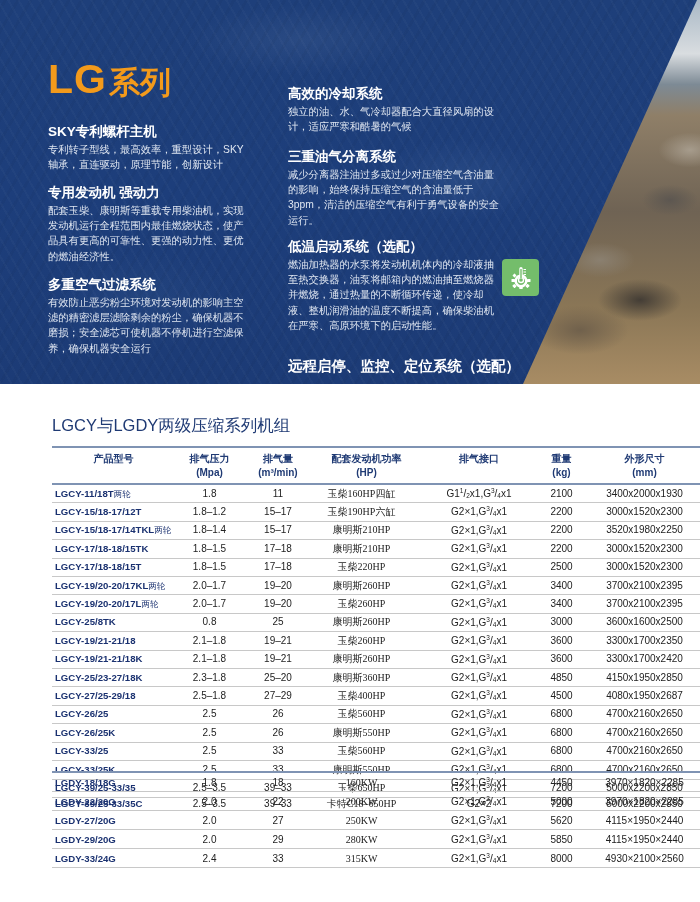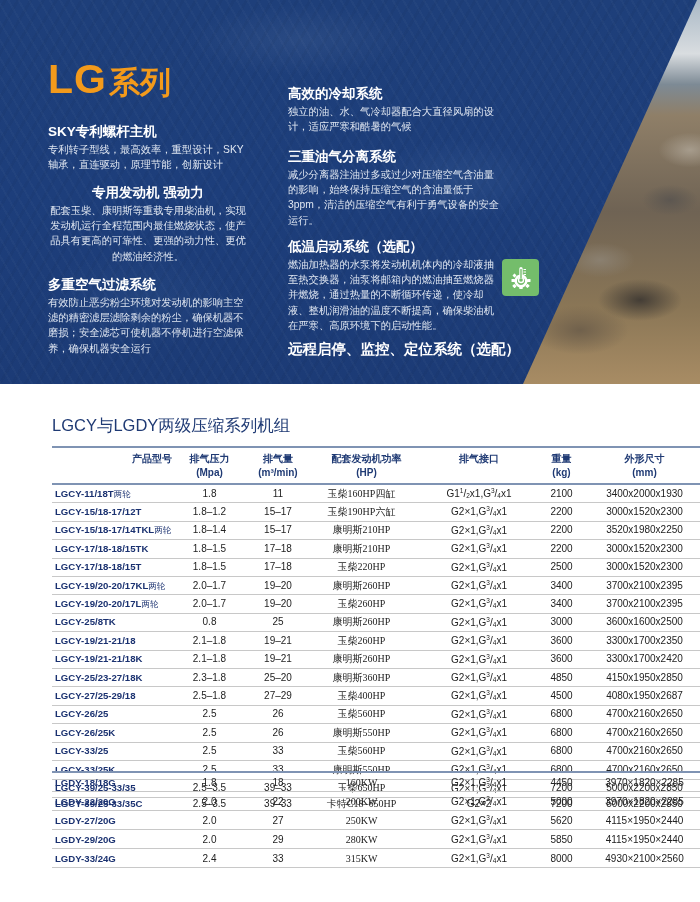--- a/index.html
+++ b/index.html
@@ -50,21 +50,21 @@
       display:flex; align-items:center; justify-content:center;
     }
 
     
     .table-title { position:absolute; left:52px; top:415px; font-size:16.5px; color:#1f3a74; white-space:nowrap; }
     .spec-table { position:absolute; left:52px; top:446px; width:648px; border-collapse:collapse; table-layout:fixed; }
     .spec-table th {
       font-size:10px; font-weight:bold; color:#1f3a74; text-align:center;
       line-height:14px; padding:4px 0 3px 0; vertical-align:top;
     }
-    .spec-table th.model { text-align:right; padding-left:3px;margin-left:20px; }
+    .spec-table th.model { text-align:center; padding-left:3px;margin-left:20px; }
     .spec-table thead tr { border-top:2px solid #7f93b3; border-bottom:2px solid #7f93b3; }
     .spec-table td {
       font-size:10px; line-height:12.4px; height:13.4px; padding:0; text-align:center;
       color:#222; border-bottom:1px solid #c8c8c8; white-space:nowrap;
     }
     .spec-table td.model { text-align:left; padding-left:3px; font-weight:bold; color:#1a3170; font-size:9.6px; }
     .spec-table td.model .suffix { font-weight:normal; font-size:8.5px; }
     .spec-table td.engine { padding-right:10px;font-family:Liberation Serif, serif; }
 
     .spec-table2 { top:771px; }
@@ -83,42 +83,42 @@
   <div class="blue-panel"></div>
 
   <div class="series-title">
     <span class="lg">LG</span><span class="cn">系列</span>
   </div>
 
   <div class="feat feat-left" style="top:123px;">
     <h3>SKY专利螺杆主机</h3>
     <p>专利转子型线，最高效率，重型设计，SKY轴承，直连驱动，原理节能，创新设计</p>
   </div>
-  <div class="feat feat-left" style="top:184px;text-align:center;">
+  <div class="feat feat-left" style="top:184px;">
     <h3>专用发动机 强动力</h3>
     <p>配套玉柴、康明斯等重载专用柴油机，实现发动机运行全程范围内最佳燃烧状态，使产品具有更高的可靠性、更强的动力性、更优的燃油经济性。</p>
   </div>
   <div class="feat feat-left" style="top:276px;">
     <h3>多重空气过滤系统</h3>
     <p>有效防止恶劣粉尘环境对发动机的影响主空滤的精密滤层滤除剩余的粉尘，确保机器不磨损；安全滤芯可使机器不停机进行空滤保养，确保机器安全运行</p>
   </div>
 
   <div class="feat feat-right" style="top:85px;">
     <h3>高效的冷却系统</h3>
     <p>独立的油、水、气冷却器配合大直径风扇的设计，适应严寒和酷暑的气候</p>
   </div>
   <div class="feat feat-right" style="top:148px;">
     <h3>三重油气分离系统</h3>
     <p>减少分离器注油过多或过少对压缩空气含油量的影响，始终保持压缩空气的含油量低于3ppm，清洁的压缩空气有利于勇气设备的安全运行。</p>
   </div>
   <div class="feat feat-right" style="top:238px;">
     <h3>低温启动系统（选配）</h3>
     <p>燃油加热器的水泵将发动机机体内的冷却液抽至热交换器，油泵将邮箱内的燃油抽至燃烧器并燃烧，通过热量的不断循环传递，使冷却液、整机润滑油的温度不断提高，确保柴油机在严寒、高原环境下的启动性能。</p>
   </div>
-  <div class="feat feat-right feat-big" style="top:341px;">
+  <div class="feat feat-right feat-big" style="top:358px;">
     <h3>远程启停、监控、定位系统（选配）</h3>
   </div>
 
   <div class="icon-box">
     <svg width="26" height="26" viewBox="0 0 26 26">
       <g fill="#ffffff">
         <path d="M13 9.5a6.5 6.5 0 1 0 0.01 0z M13 12a4 4 0 1 1-0.01 0z" fill-rule="evenodd"></path>
         <rect x="3.5" y="14" width="3.5" height="3" rx="0.5"></rect>
         <rect x="19" y="14" width="3.5" height="3" rx="0.5"></rect>
         <rect x="11.3" y="20.5" width="3.4" height="3.5" rx="0.5"></rect>

